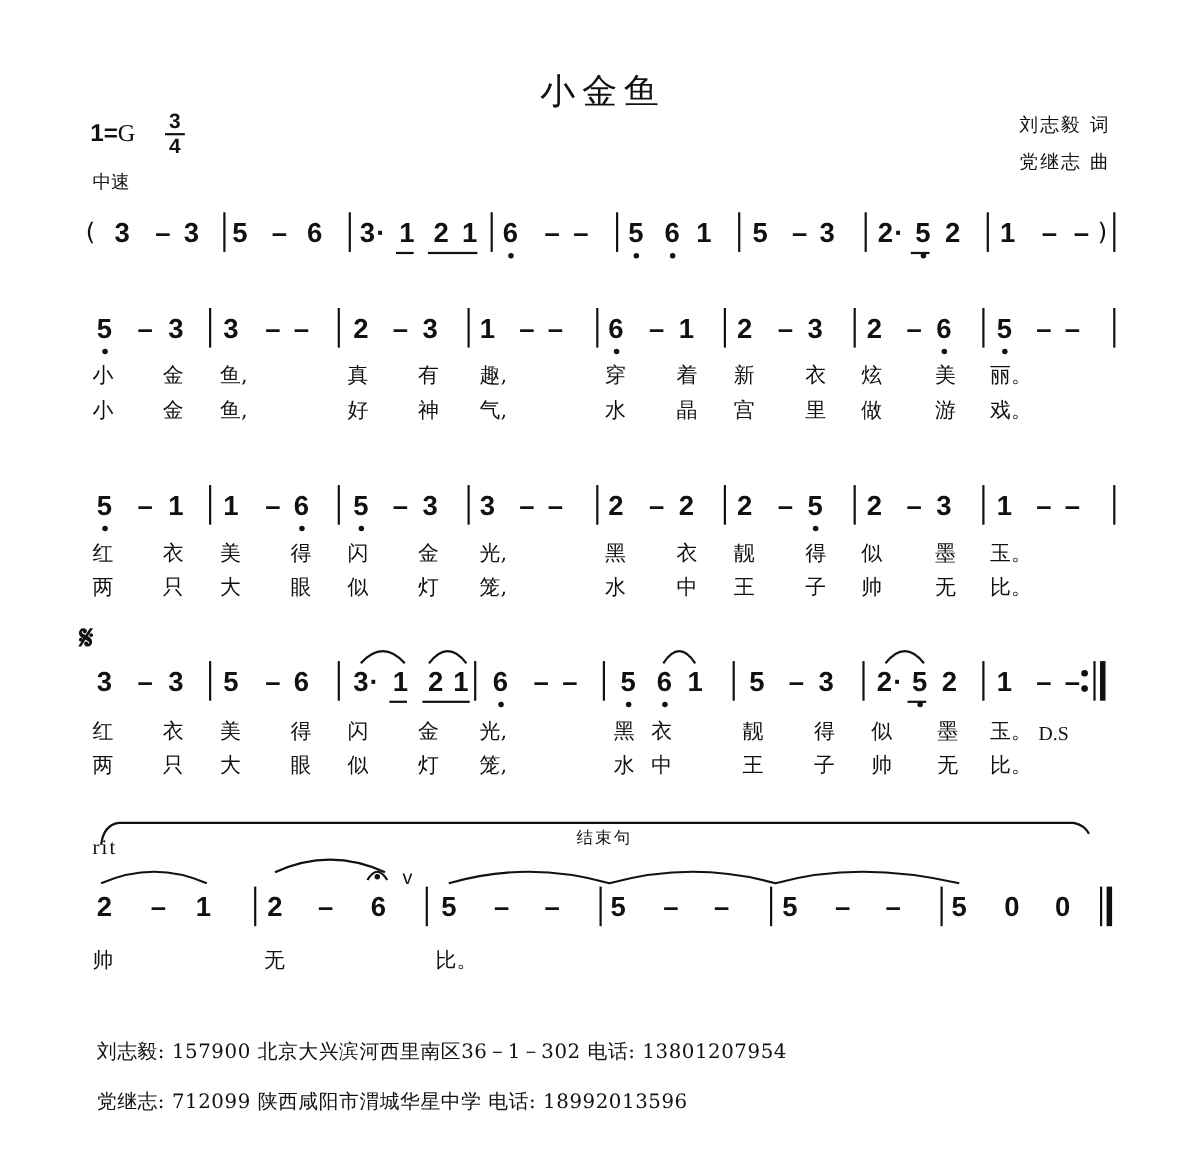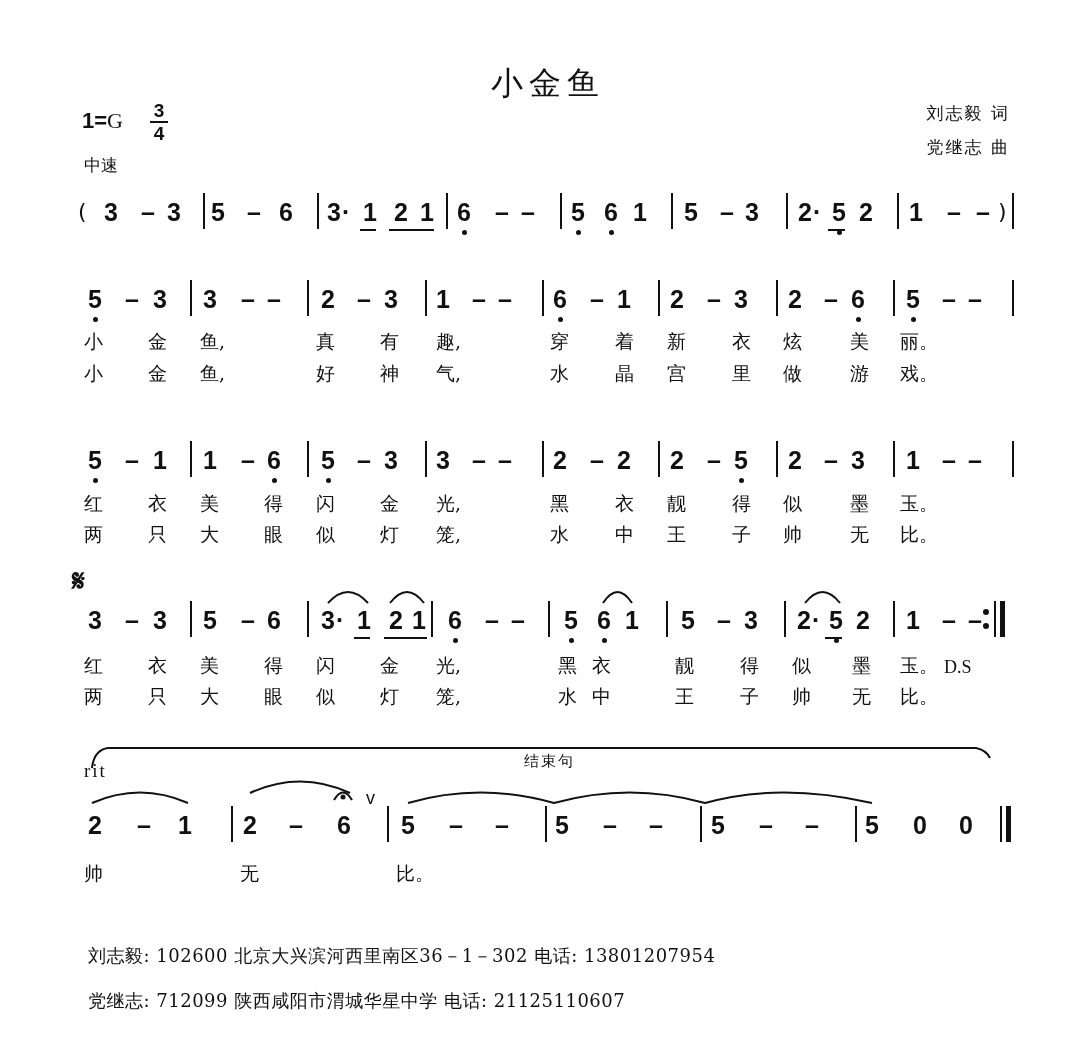--- a/index.html
+++ b/index.html
@@ -358,14 +358,14 @@
   <path d="M334,800 Q343,785 352,800" fill="none" stroke="#111" stroke-width="2"></path>
   <circle cx="343" cy="797" r="2.5" fill="#111"></circle>
 <path d="M328,603 Q348,581 368,603" fill="none" stroke="#111" stroke-width="2"></path>
     <path d="M390,603 Q407,581 424,603" fill="none" stroke="#111" stroke-width="2"></path>
     <path d="M603,603 Q617.5,581 632,603" fill="none" stroke="#111" stroke-width="2"></path>
     <path d="M805,603 Q822.5,581 840,603" fill="none" stroke="#111" stroke-width="2"></path>
   </svg>
 
 <div class="abs breath" style="left:366px;top:788px;">v</div>
 
-<div class="abs contact contact-1">刘志毅: 102600 北京大兴滨河西里南区36－1－302   电话: 13801207954</div>
-<div class="abs contact contact-2">党继志: 712099 陕西咸阳市渭城华星中学   电话: 21125110607</div>
+<div class="abs contact contact-1">刘志毅: 157900 北京大兴滨河西里南区36－1－302   电话: 13801207954</div>
+<div class="abs contact contact-2">党继志: 712099 陕西咸阳市渭城华星中学   电话: 18992013596</div>
 
 </body></html>

